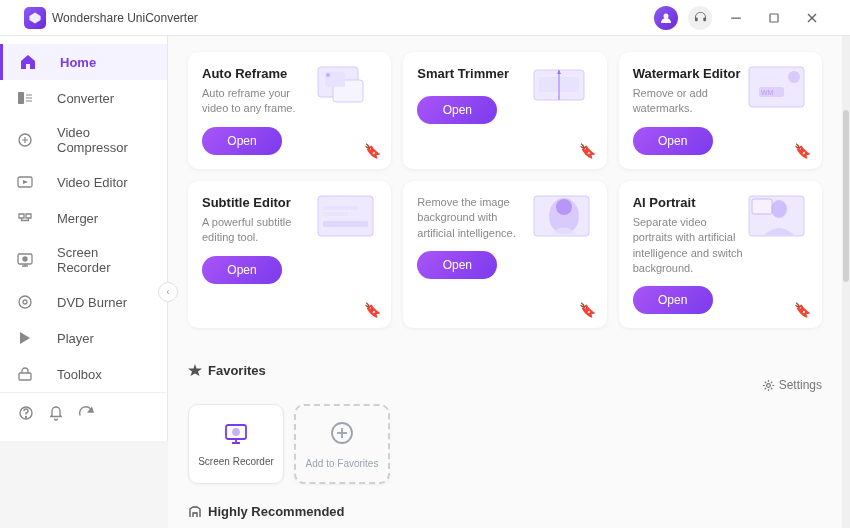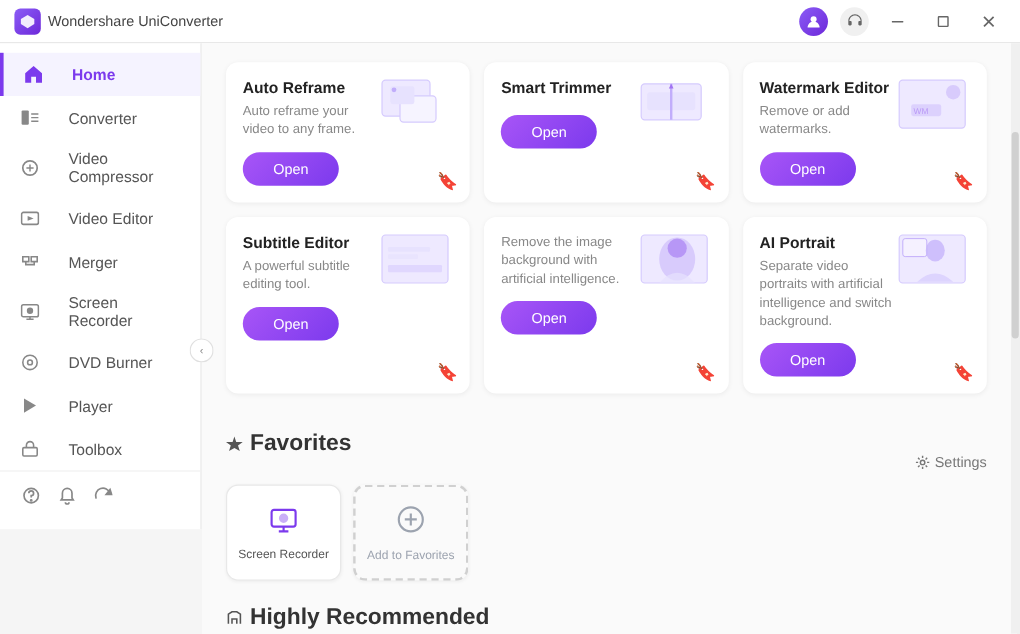--- a/index.html
+++ b/index.html
@@ -12,21 +12,21 @@
       display: flex;
       flex-direction: column;
     }
 
     
     .title-bar {
       height: 36px;
       background: #fff;
       display: flex;
       align-items: center;
-      padding: 0 12px;
+      padding: 0 24px;
       border-bottom: 1px solid #e8e8e8;
       flex-shrink: 0;
     }
     .title-bar-logo {
       display: flex;
       align-items: center;
       gap: 6px;
       flex: 1;
     }
     .logo-icon {
@@ -251,21 +251,21 @@
     .section-header {
       display: flex;
       align-items: center;
       justify-content: space-between;
       margin-bottom: 12px;
     }
     .section-title {
       display: flex;
       align-items: center;
       gap: 6px;
-      font-size: 19px;
+      font-size: 13px;
       font-weight: 600;
       color: #333;
     }
     .settings-btn {
       display: flex;
       align-items: center;
       gap: 4px;
       font-size: 12px;
       color: #777;
       cursor: pointer;

